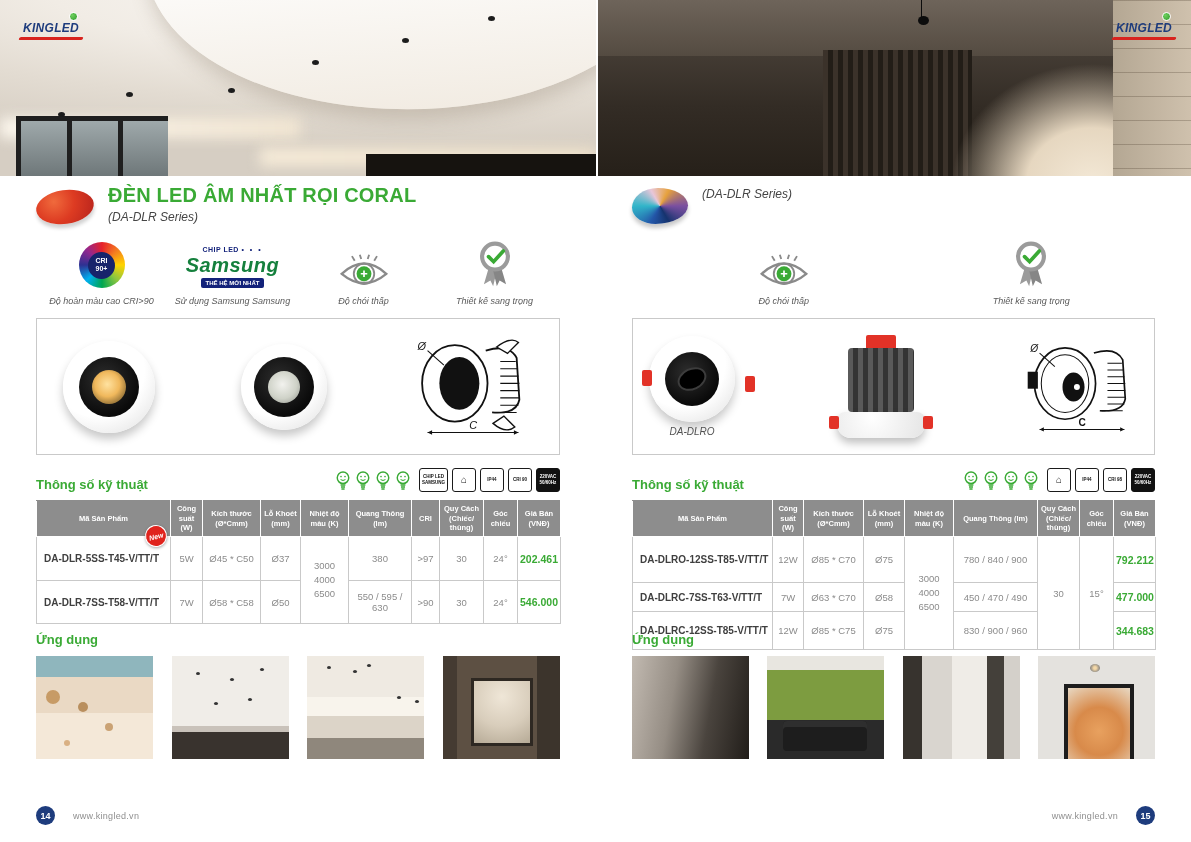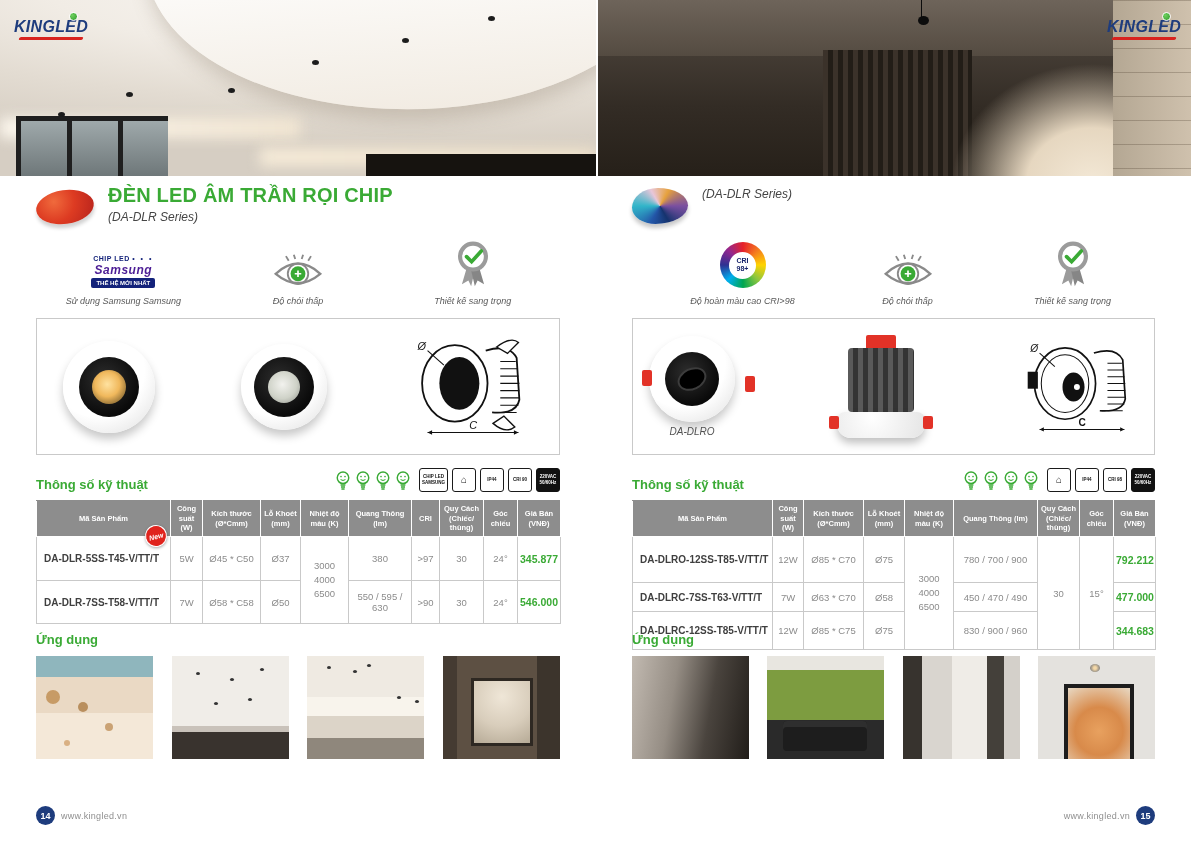--- a/index.html
+++ b/index.html
@@ -32,21 +32,21 @@
     background:radial-gradient(85% 125% at 80% 105%, #f3e8d6 0%, #e6d7c0 28%, rgba(230,215,192,0) 60%); }
   .hr-tile { position:absolute; right:0; top:0; width:78px; height:100%;
     background:repeating-linear-gradient(180deg, rgba(60,45,30,.25) 0 1px, rgba(0,0,0,0) 1px 24px),
                linear-gradient(90deg,#b4a793,#cfc1ad); }
   .hr-pendant { position:absolute; left:54%; top:16px; width:11px; height:9px; background:#0c0c0c; border-radius:50%; }
   .hr-stem { position:absolute; left:54.45%; top:0; width:1px; height:17px; background:#0c0c0c; }
 
   
   .logo { position:absolute; width:74px; text-align:center; }
   .logo .logo-text { position:relative; display:inline-block; font-style:italic; font-weight:900;
-    font-size:16px; color:#1e3c7d; letter-spacing:.3px; }
+    font-size:12px; color:#1e3c7d; letter-spacing:.3px; }
   .logo .logo-bulb { position:absolute; top:-6px; right:10px; width:9px; height:9px; border-radius:50%;
     background:radial-gradient(circle at 35% 35%, #6ed05e, #2f9a2c); border:1px solid #fff; }
   .logo .logo-swoosh { display:block; margin:1px auto 0; width:64px; height:3px; background:#d8231e;
     border-radius:2px; transform:skewX(-25deg); }
 
   
   .prod-head { position:absolute; display:flex; align-items:flex-start; gap:14px; }
   .coral-icon { width:58px; height:34px; margin-top:6px; border-radius:50%;
     background:radial-gradient(circle at 32% 30%, #f06a3c 0%, #dd3b22 45%, #b4211c 100%);
     transform:rotate(-8deg); box-shadow:0 4px 4px rgba(0,0,0,.18); }
@@ -63,21 +63,21 @@
   .feature .caption { font-size:9px; font-style:italic; color:#5a5a5a; white-space:nowrap; }
   .cri-wheel { width:46px; height:46px; border-radius:50%; display:flex; align-items:center; justify-content:center;
     background:conic-gradient(#e6212a,#f47b20,#ffd400,#8dc63f,#00a651,#00aeef,#2e3192,#92278f,#e6212a); }
   .cri-core { width:27px; height:27px; border-radius:50%; display:flex; align-items:center; justify-content:center;
     text-align:center; font-weight:800; font-size:7px; line-height:1.1; white-space:pre-line; }
   .cri-core.dark { background:#17246b; color:#fff; }
   .cri-core.light { background:#ffffff; color:#17246b; }
   .samsung-feat { display:flex; flex-direction:column; align-items:center; gap:1px; }
   .samsung-line1 { font-size:7px; font-weight:800; color:#13227a; letter-spacing:.5px; }
   .samsung-line1 .sdots { color:#13227a; letter-spacing:2px; }
-  .samsung-line2 { font-size:12px; font-weight:800; font-style:italic; color:#4c1d95; letter-spacing:.5px; }
+  .samsung-line2 { font-size:20px; font-weight:800; font-style:italic; color:#15803d; letter-spacing:.5px; }
   .samsung-line3 { font-size:6px; font-weight:800; color:#fff; background:#13227a; padding:2px 5px; border-radius:2px; }
 
   
   .product-box { position:absolute; border:1px solid #c9c9c9; background:#fff;
     display:flex; align-items:center; justify-content:space-between; padding:10px 26px; }
   .pb-item { position:relative; display:flex; flex-direction:column; align-items:center; }
   .pb-label { font-size:10px; font-style:italic; color:#555; margin-top:4px; }
   .ring { width:92px; height:92px; border-radius:50%; background:radial-gradient(circle at 38% 32%, #ffffff 55%, #ececec 80%, #dcdcdc 100%);
     box-shadow:0 6px 10px rgba(0,0,0,.22); display:flex; align-items:center; justify-content:center; }
   .ring.sm { width:86px; height:86px; }
@@ -143,21 +143,21 @@
   .ap-r2::after { content:""; position:absolute; left:16px; bottom:8px; width:84px; height:30px; background:#1d1d1d;
     border-radius:4px; box-shadow:inset 0 6px 0 #2e2e2e; }
   .ap-r3 { background:linear-gradient(90deg,#37332e 0 16%, #d9d5cf 16% 42%, #efece7 42% 72%, #44403a 72% 86%, #d4d0ca 86% 100%); }
   .ap-r4 { background:linear-gradient(180deg,#e4e2de 0 100%); }
   .ap-r4::after { content:""; position:absolute; left:26px; top:28px; width:62px; height:72px;
     background:radial-gradient(circle at 50% 60%, #e8a15f 0%, #d88a4a 45%, #e8d9c4 100%); border:4px solid #1d1d1d; }
   .ap-r4::before { content:""; position:absolute; left:52px; top:8px; width:10px; height:8px; border-radius:50%;
     background:radial-gradient(circle,#f5d9a8 20%, #8f8a82 70%); }
 
   
-  .footer { position:absolute; display:flex; align-items:center; gap:6px; }
+  .footer { position:absolute; display:flex; align-items:center; gap:18px; }
   .pg-dot { width:19px; height:19px; border-radius:50%; background:#1e3c7d; color:#fff;
     font-size:9px; font-weight:700; display:flex; align-items:center; justify-content:center; }
   .site-url { font-size:9px; color:#8f8f8f; letter-spacing:.3px; }
 </style>
 </head>
 <body>
 
 <div id="canvas">
 
   <div class="hero hero-l">
@@ -189,26 +189,33 @@
     <div class="logo" style="right:10px;top:18px">
       <span class="logo-text">KINGLED</span>
       <span class="logo-bulb"></span>
       <span class="logo-swoosh"></span>
     </div>
   </div>
 
   <div class="prod-head" style="left:36px;top:184px;width:530px">
     <div class="coral-icon"></div>
     <div>
-      <div class="prod-title">ĐÈN LED ÂM TRẦN RỌI CHIP</div>
+      <div class="prod-title">ĐÈN LED ÂM NHẤT RỌI CORAL</div>
       <div class="prod-series">(DA-DLR Series)</div>
     </div>
   </div>
 
   <div class="features" style="left:36px;top:240px;width:524px;height:66px">
+    <div class="feature">
+      <div class="cri-wheel">
+        <span class="cri-core dark" style="white-space:pre-line">CRI
+90+</span>
+      </div>
+      <span class="caption">Độ hoàn màu cao CRI&gt;90</span>
+    </div>
     <div class="feature">
       <div class="samsung-feat">
         <span class="samsung-line1"><span>CHIP LED</span> <span class="sdots">• • •</span></span>
         <span class="samsung-line2">Samsung</span>
         <span class="samsung-line3">THẾ HỆ MỚI NHẤT</span>
       </div>
       <span class="caption">Sử dụng Samsung Samsung</span>
     </div>
     <div class="feature">
       <svg class="eye" width="52" height="34" viewBox="0 0 56 36">
@@ -341,21 +348,21 @@
         <td>5W</td>
         <td>Ø45 * C50</td>
         <td>Ø37</td>
         <td class="pre" rowspan="2">3000
 4000
 6500</td>
         <td>380</td>
         <td>&gt;97</td>
         <td>30</td>
         <td>24°</td>
-        <td class="price">345.877</td>
+        <td class="price">202.461</td>
       </tr>
       <tr style="height:43px">
         <td class="code"><span>DA-DLR-7SS-T58-V/TT/T</span></td>
         <td>7W</td>
         <td>Ø58 * C58</td>
         <td>Ø50</td>
         <td>550 / 595 / 630</td>
         <td>&gt;90</td>
         <td>30</td>
         <td>24°</td>
@@ -378,27 +385,20 @@
   </div>
 
   <div class="prod-head" style="left:632px;top:184px;width:550px">
     <div class="gem-icon"></div>
     <div>
       <div class="prod-series">(DA-DLR Series)</div>
     </div>
   </div>
 
   <div class="features" style="left:660px;top:240px;width:495px;height:66px">
-    <div class="feature">
-      <div class="cri-wheel">
-        <span class="cri-core light" style="white-space:pre-line">CRI
-98+</span>
-      </div>
-      <span class="caption">Độ hoàn màu cao CRI&gt;98</span>
-    </div>
     <div class="feature">
       <svg class="eye" width="52" height="34" viewBox="0 0 56 36">
         <path d="M18 7 l-3 -5 M25 5 l-1.5 -4.5 M32 5 l1.5 -4.5 M39 7 l3 -5" stroke="#8a8a8a" stroke-width="2" fill="none"></path>
         <path d="M4 21 Q28 -1 52 21 Q28 41 4 21 Z" fill="#fff" stroke="#8a8a8a" stroke-width="2.5"></path>
         <circle cx="28" cy="21" r="11" fill="none" stroke="#8a8a8a" stroke-width="2"></circle>
         <circle cx="28" cy="21" r="8" fill="#3aaa35"></circle>
         <path d="M28 17.5 v7 M24.5 21 h7" stroke="#fff" stroke-width="1.8"></path>
       </svg>
       <span class="caption">Độ chói thấp</span>
     </div>
@@ -517,21 +517,21 @@
     </thead>
     <tbody>
       <tr style="height:46px">
         <td class="code"><span>DA-DLRO-12SS-T85-V/TT/T</span></td>
         <td>12W</td>
         <td>Ø85 * C70</td>
         <td>Ø75</td>
         <td class="pre" rowspan="3">3000
 4000
 6500</td>
-        <td>780 / 700 / 900</td>
+        <td>780 / 840 / 900</td>
         <td rowspan="3">30</td>
         <td rowspan="3">15°</td>
         <td class="price">792.212</td>
       </tr>
       <tr style="height:29px">
         <td class="code"><span>DA-DLRC-7SS-T63-V/TT/T</span></td>
         <td>7W</td>
         <td>Ø63 * C70</td>
         <td>Ø58</td>
         <td>450 / 470 / 490</td>

